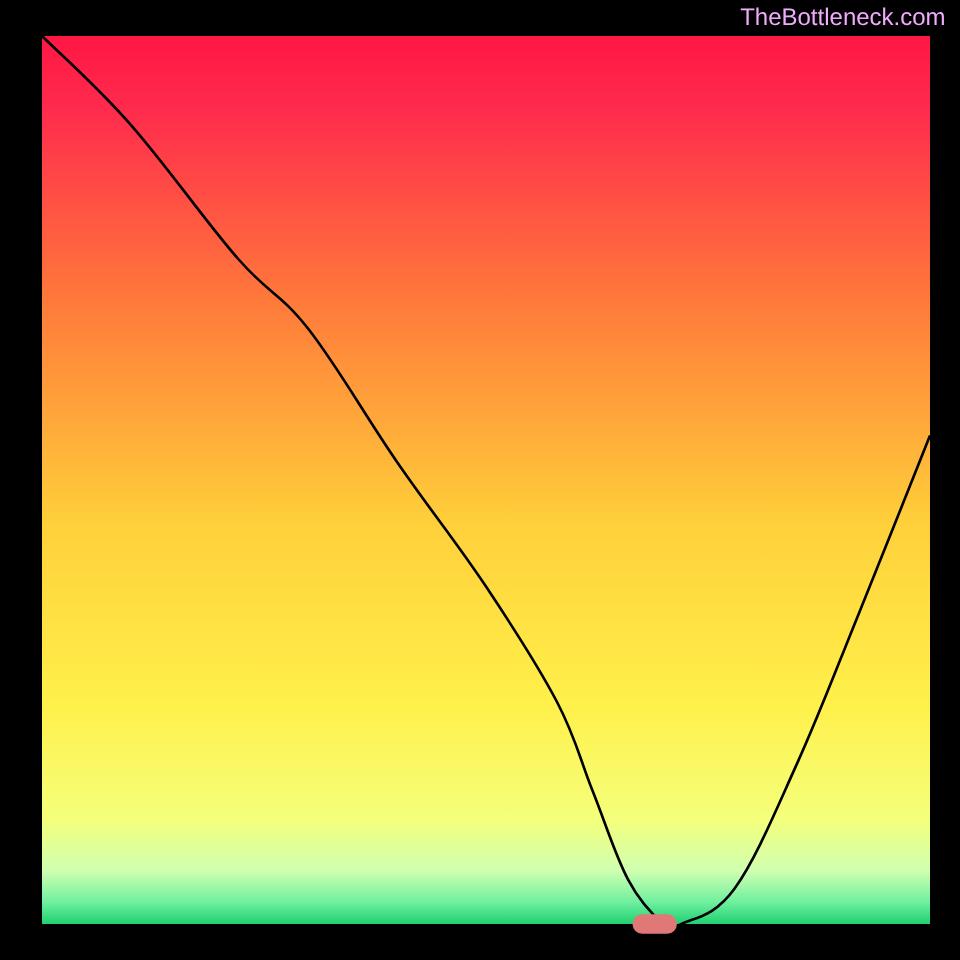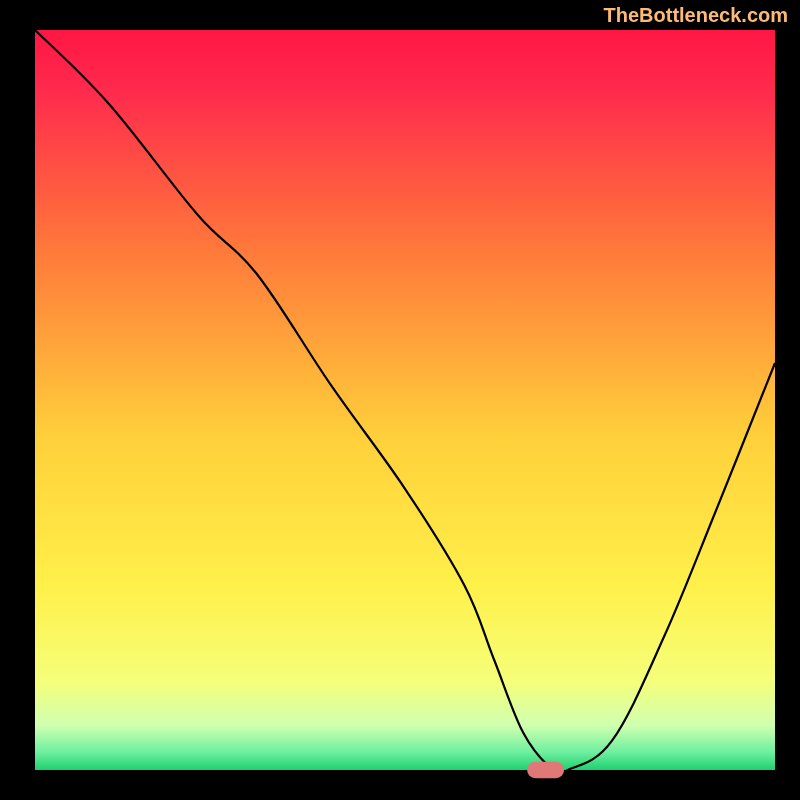--- a/index.html
+++ b/index.html
@@ -8,23 +8,23 @@
     background: #000;
     width: 800px;
     height: 800px;
     position: relative;
     font-family: Arial, sans-serif;
   }
   .watermark {
     position: absolute;
     top: 4px;
     right: 12px;
-    color: #fdba74;
+    color: #f0abfc;
     font-size: 20px;
-    font-weight: 700;
+    font-weight: 400;
     z-index: 10;
   }
   .chart-container {
     position: absolute;
     top: 0;
     left: 0;
     width: 800px;
     height: 800px;
   }
 </style>

